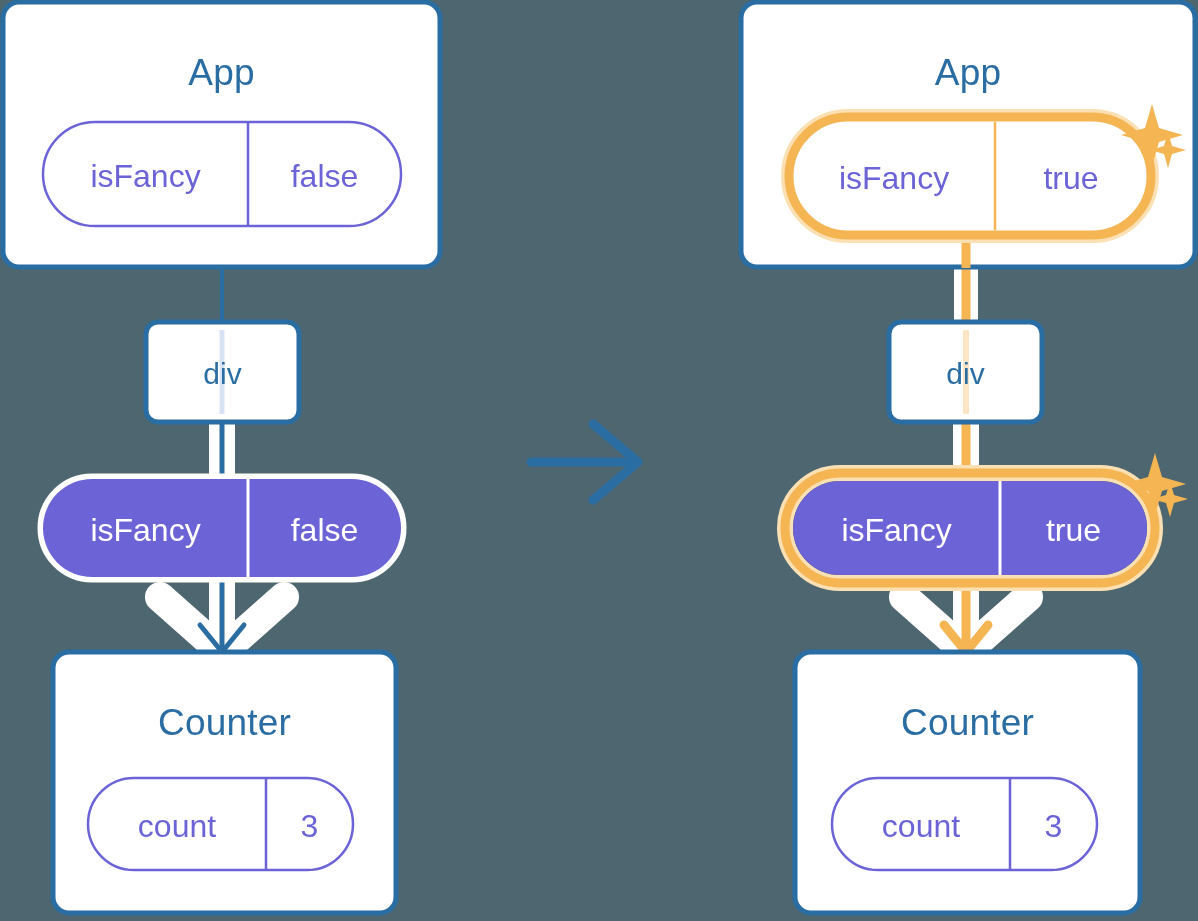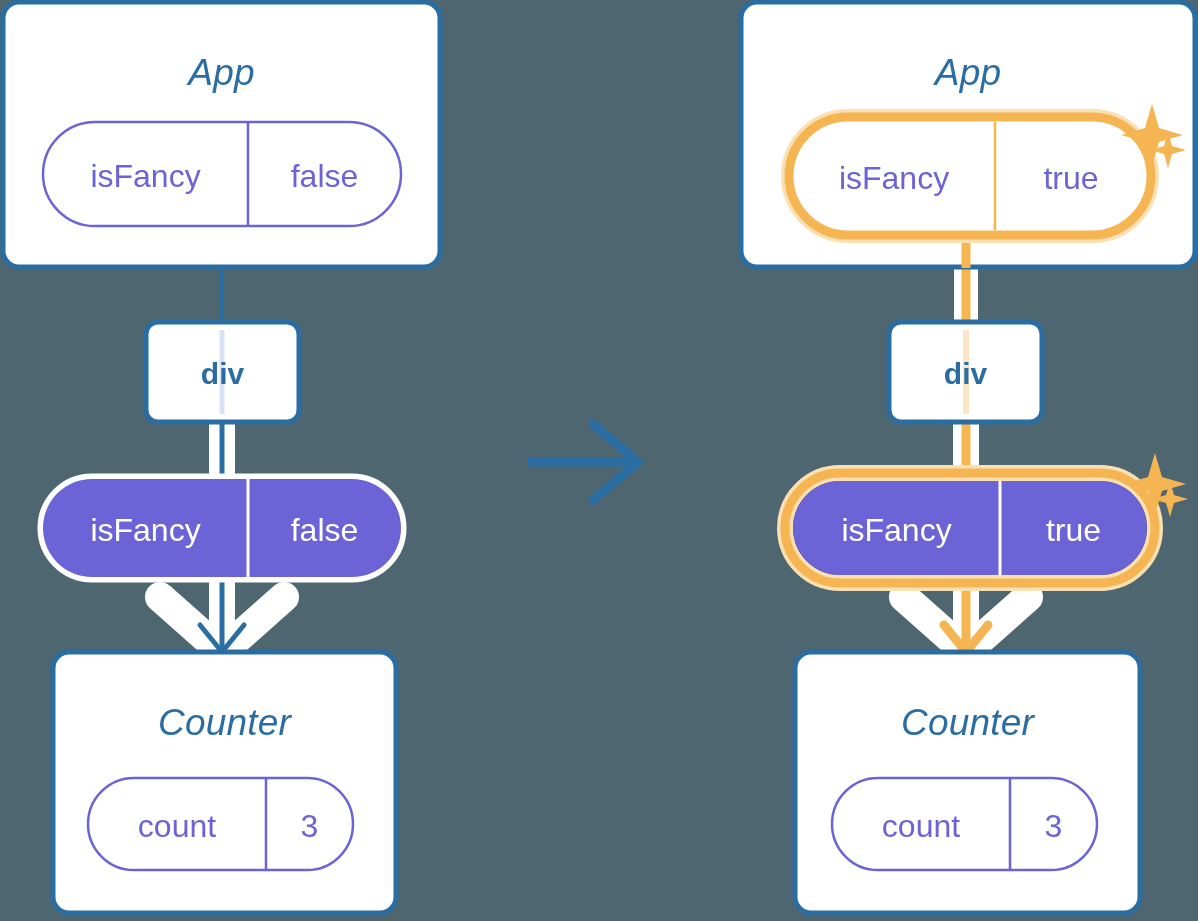--- a/index.html
+++ b/index.html
@@ -28,26 +28,25 @@
     position: absolute;
     white-space: nowrap;
     pointer-events: none;
   }
   .comp-title {
     color: #2b6cb0;
     color: #2a6da3;
     font-size: 37px;
     font-weight: 400;
     letter-spacing: 0.2px;
-    font-style: italic;
   }
   .tag-title {
     color: #2a6da3;
     font-size: 30px;
-    font-weight: 700;
+    font-weight: 400;
   }
   .prop-name-outline {
     color: #6b63d6;
     font-size: 32px;
     font-weight: 400;
   }
   .prop-val-outline {
     color: #6b63d6;
     font-size: 32px;
     font-weight: 400;

